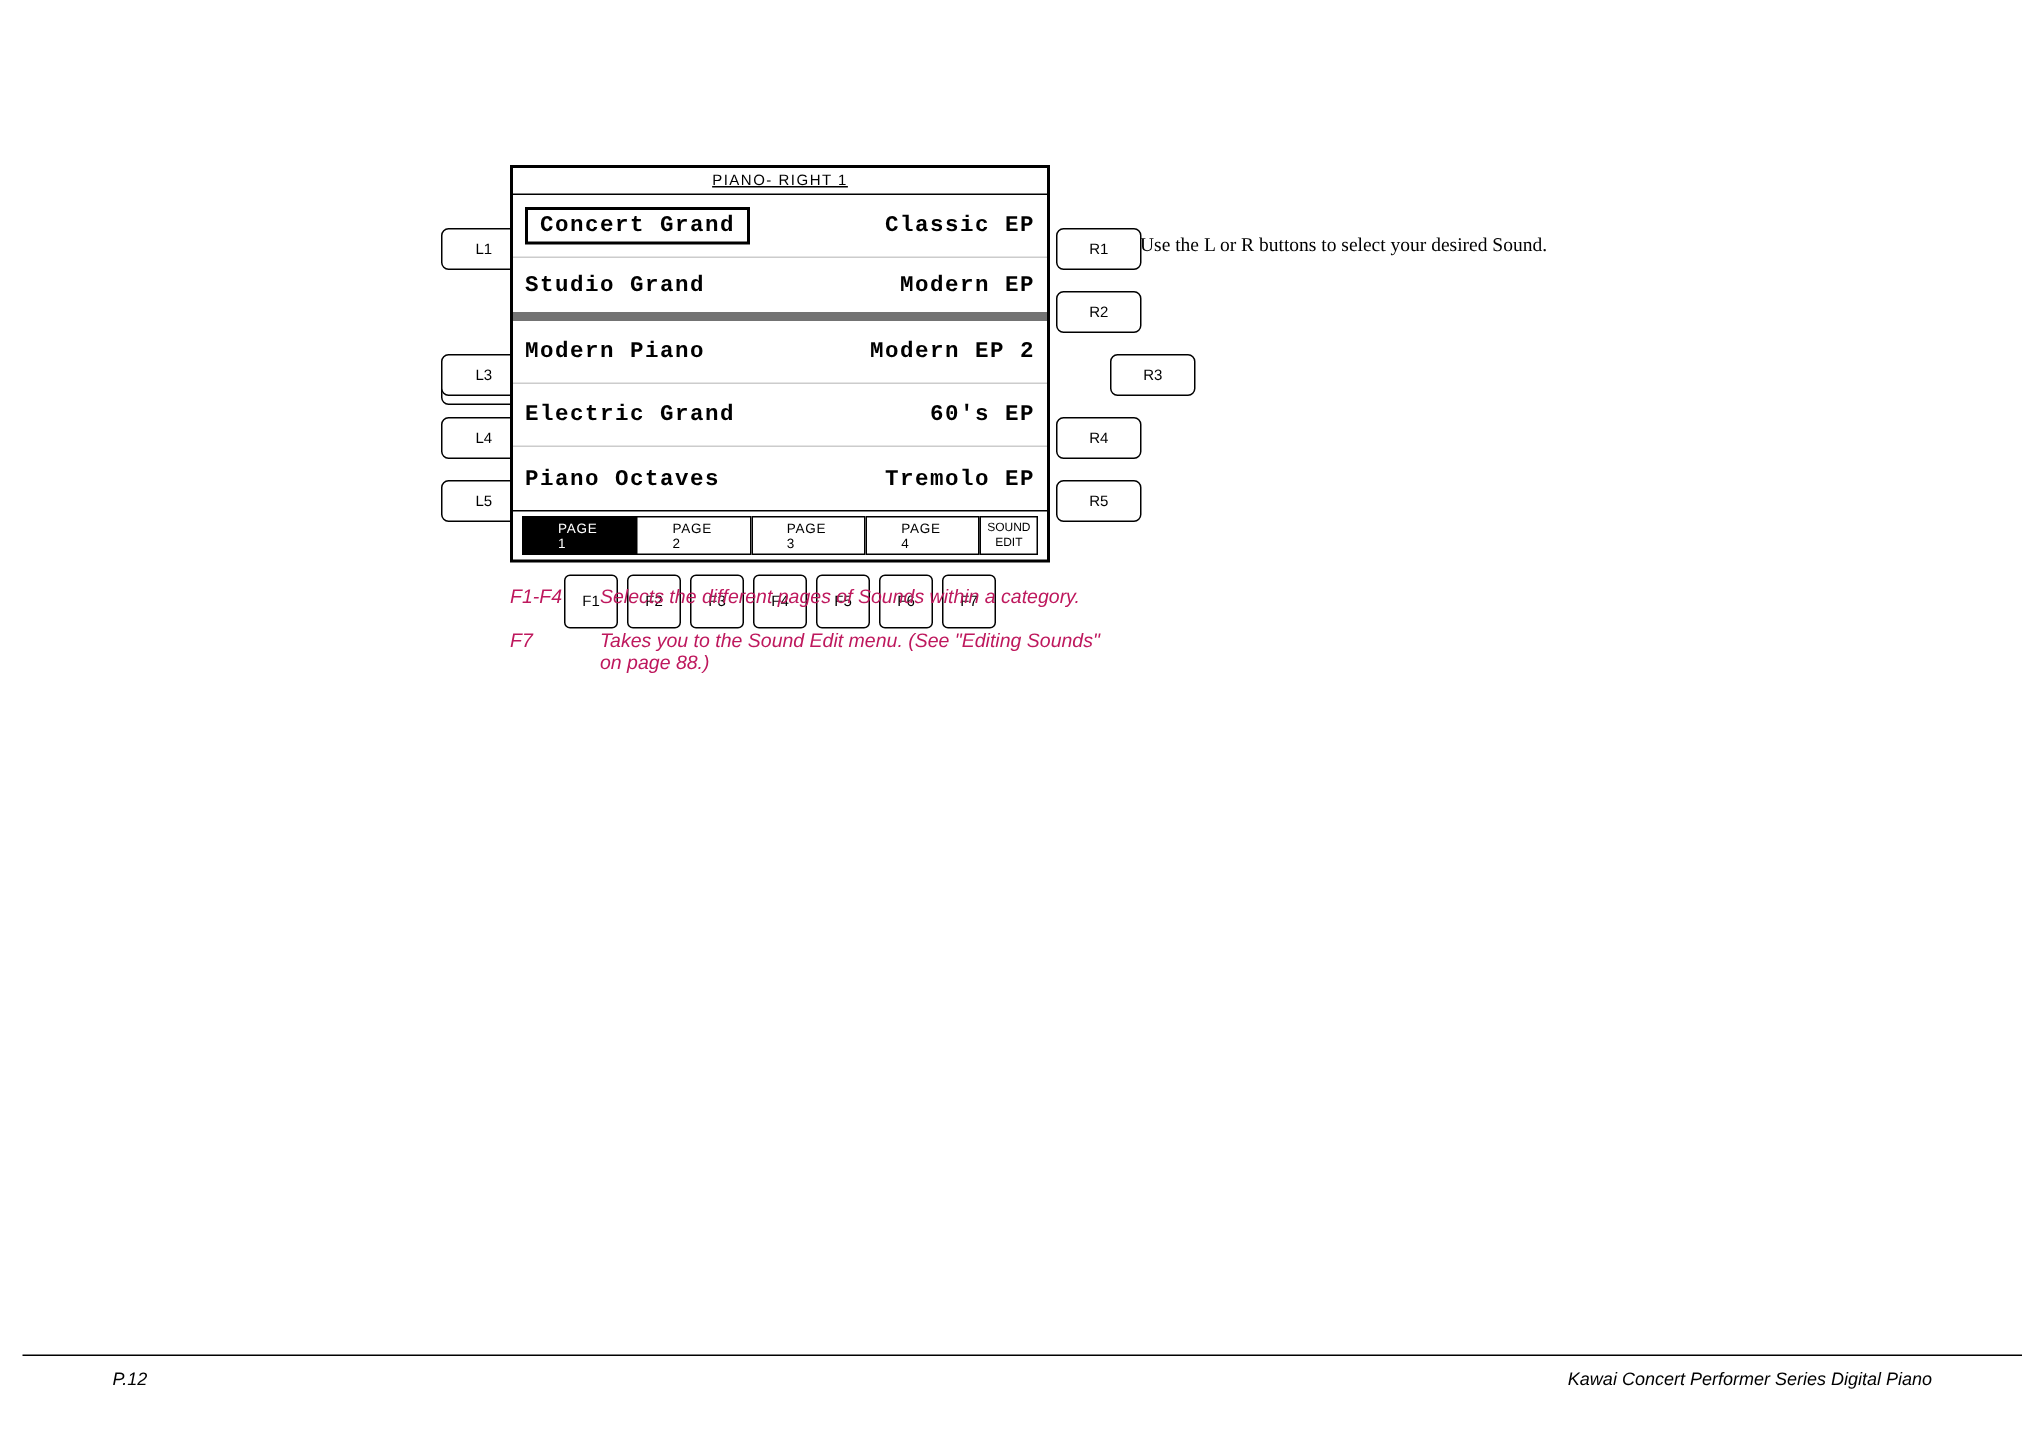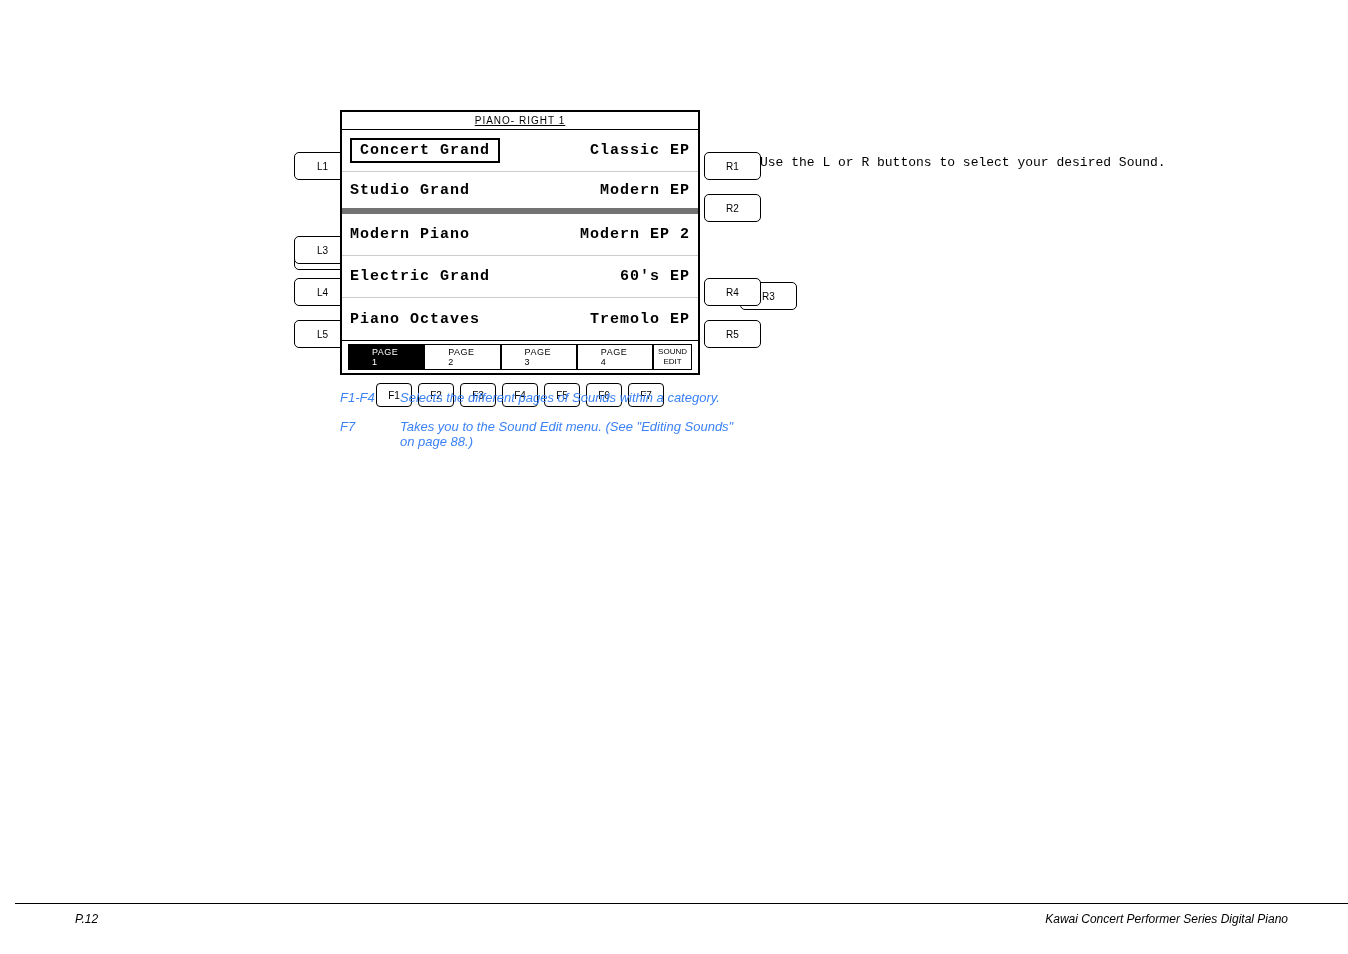--- a/index.html
+++ b/index.html
@@ -114,21 +114,21 @@
     
     .f-buttons-row {
       display: flex;
       gap: 6px;
       margin-top: 8px;
       justify-content: center;
     }
 
     .f-button {
       width: 36px;
-      height: 24px;
+      height: 36px;
       border: 1.5px solid #000;
       border-radius: 4px;
       display: flex;
       align-items: center;
       justify-content: center;
       font-family: Arial, sans-serif;
       font-size: 10px;
       background: #fff;
       cursor: pointer;
     }
@@ -150,50 +150,50 @@
     }
 
     .l1 { top: 152px; left: 294px; }
     .l2 { top: 210px; left: 294px; margin-top: 32px; }
     .l3 { top: 236px; left: 294px; }
     .l4 { top: 278px; left: 294px; }
     .l5 { top: 320px; left: 294px; }
 
     .r1 { top: 152px; left: 704px; }
     .r2 { top: 194px; left: 704px; }
-    .r3 { top: 236px; left: 740px; margin-top: 46px; }
+    .r3 { top: 236px; left: 740px; }
     .r4 { top: 278px; left: 704px; }
     .r5 { top: 320px; left: 704px; }
 
     
     .side-note {
       position: absolute;
       top: 155px;
       left: 760px;
-      font-family: Liberation Mono, monospace;
+      font-family: Liberation Serif, serif;
       font-size: 13px;
       color: #000;
     }
 
     
     .description-area {
       position: absolute;
       top: 390px;
       left: 340px;
       width: 550px;
     }
 
     .desc-line {
       display: flex;
       gap: 20px;
       margin-bottom: 14px;
       font-family: Arial, sans-serif;
       font-size: 13px;
       font-style: italic;
-      color: #3b82f6;
+      color: #be185d;
     }
 
     .desc-key {
       min-width: 40px;
       font-weight: normal;
     }
 
     .desc-text {
       flex: 1;
     }

